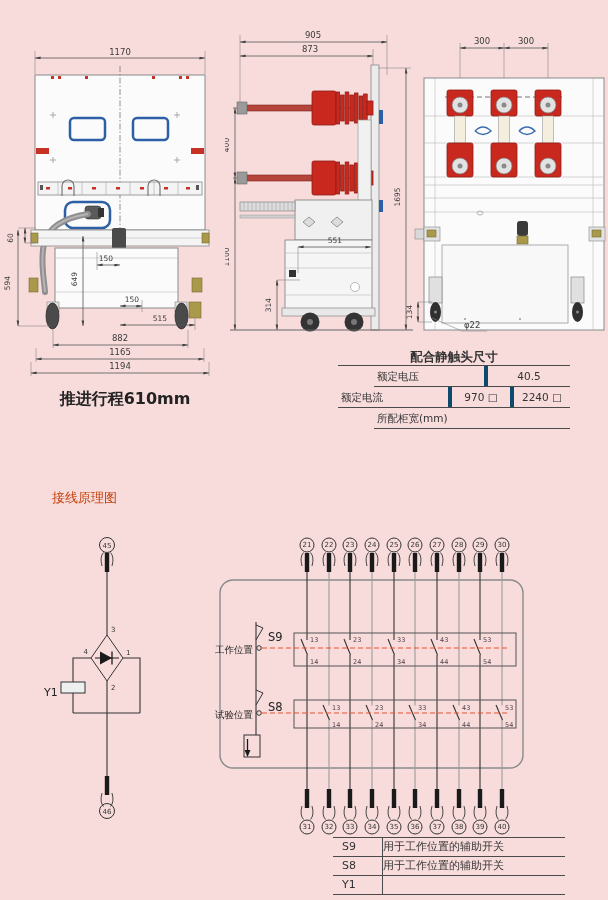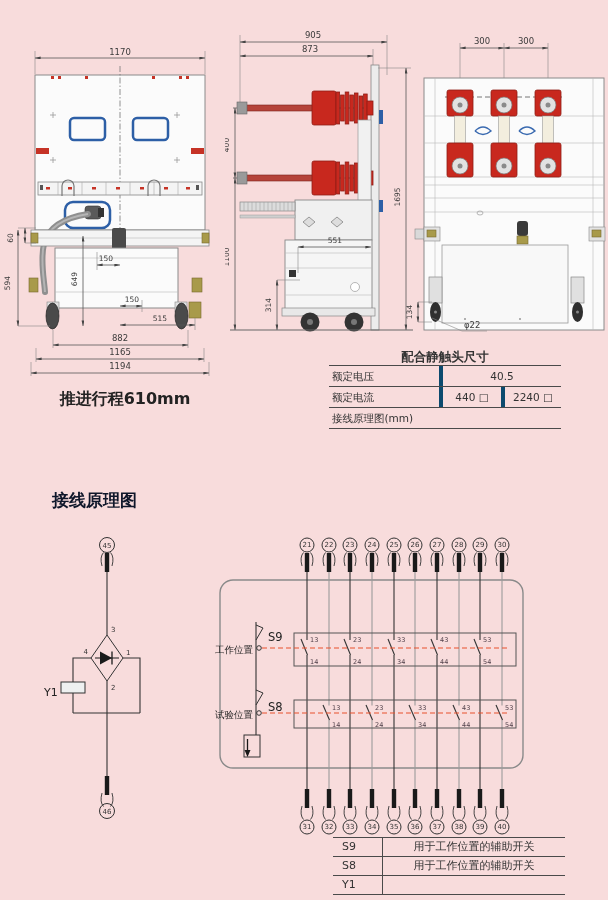--- a/index.html
+++ b/index.html
@@ -17,34 +17,34 @@
   .thin{stroke:#bbb;stroke-width:.6;}
   .outline{fill:#fbfbfb;stroke:#8a8a8a;stroke-width:1;}
   .panelfill{fill:#f4f4f4;stroke:#888;stroke-width:.8;}
   .red{fill:#c8281e;stroke:#8f1d14;stroke-width:.8;}
   .redm{fill:#c63326;}
   .olive{fill:#a89a4a;stroke:#77692e;stroke-width:.6;}
   .blue{fill:none;stroke:#2d5fa6;stroke-width:2.5;}
   .wire{stroke:#333;stroke-width:1.1;fill:none;}
   .wireg{stroke:#9b9b9b;stroke-width:1.1;fill:none;}
   .caption{font-size:16px;font-weight:600;color:#222;text-align:center;}
-  .h2{font-size:17px;font-weight:700;color:#0f172a;}
+  .h2{font-size:13px;font-weight:400;color:#c2410c;}
   
-  #spec{left:329px;top:348px;width:232px;color:#333;}
+  #spec{left:338px;top:348px;width:232px;color:#333;}
   #spec .ttl{text-align:center;font-size:12.5px;font-weight:600;height:17px;line-height:17px;color:#333;}
   #spec .tbl{border-top:1px solid #4a4a4a;}
   .sp-row{display:grid;grid-template-columns:110px 62px 1fr;height:20px;line-height:20px;font-size:10.5px;border-bottom:1px solid #4a4a4a;}
-  .sp-row.span2{grid-template-columns:110px 1fr;}
+  .sp-row.span2{grid-template-columns:110px 1fr;margin-left:36px;}
   .sp-row .lb{padding-left:3px;text-align:left;white-space:nowrap;}
   .sp-row .vl{text-align:center;border-left:4px solid #0c4a6e;}
   
   #legend{left:333px;top:837px;width:232px;color:#333;border-top:1px solid #4a4a4a;}
   .lg-row{display:grid;grid-template-columns:50px 1fr;height:18px;line-height:18px;font-size:11px;border-bottom:1px solid #4a4a4a;}
   .lg-row .k{padding-left:9px;border-right:1px solid #4a4a4a;}
-  .lg-row .d{text-align:center;}
+  .lg-row .d{}
 </style>
 </head>
 <body>
 
 <div id="page">
 
 <svg class="abs" style="left:0;top:30px" width="230" height="365" viewBox="0 0 230 365">
   <defs>
     <marker id="arA" markerWidth="7" markerHeight="4" refX="7" refY="1.8" orient="auto-start-reverse">
           <path d="M0,0 L7,1.8 L0,3.6 z" fill="#444"></path>
@@ -337,25 +337,25 @@
 
 <div id="spec" class="abs">
   <div class="ttl">配合静触头尺寸</div>
   <div class="tbl">
     <div class="sp-row span2">
       <div class="lb">额定电压</div>
       <div class="vl">40.5</div>
     </div>
     <div class="sp-row">
       <div class="lb">额定电流</div>
-      <div class="vl">440 □</div>
+      <div class="vl">970 □</div>
       <div class="vl">2240 □</div>
     </div>
     <div class="sp-row span2">
-      <div class="lb">接线原理图(mm)</div>
+      <div class="lb">所配柜宽(mm)</div>
     </div>
   </div>
 </div>
 
 <div class="abs h2" style="left:52px;top:489px">接线原理图</div>
 
 <svg class="abs" style="left:0;top:490px" width="608" height="360" viewBox="0 0 608 360">
   <defs>
     <g id="fkt">
           <path d="M-5,76 Q-7.5,67 -3.5,62.5" stroke="#333" stroke-width=".9" fill="none"></path>

